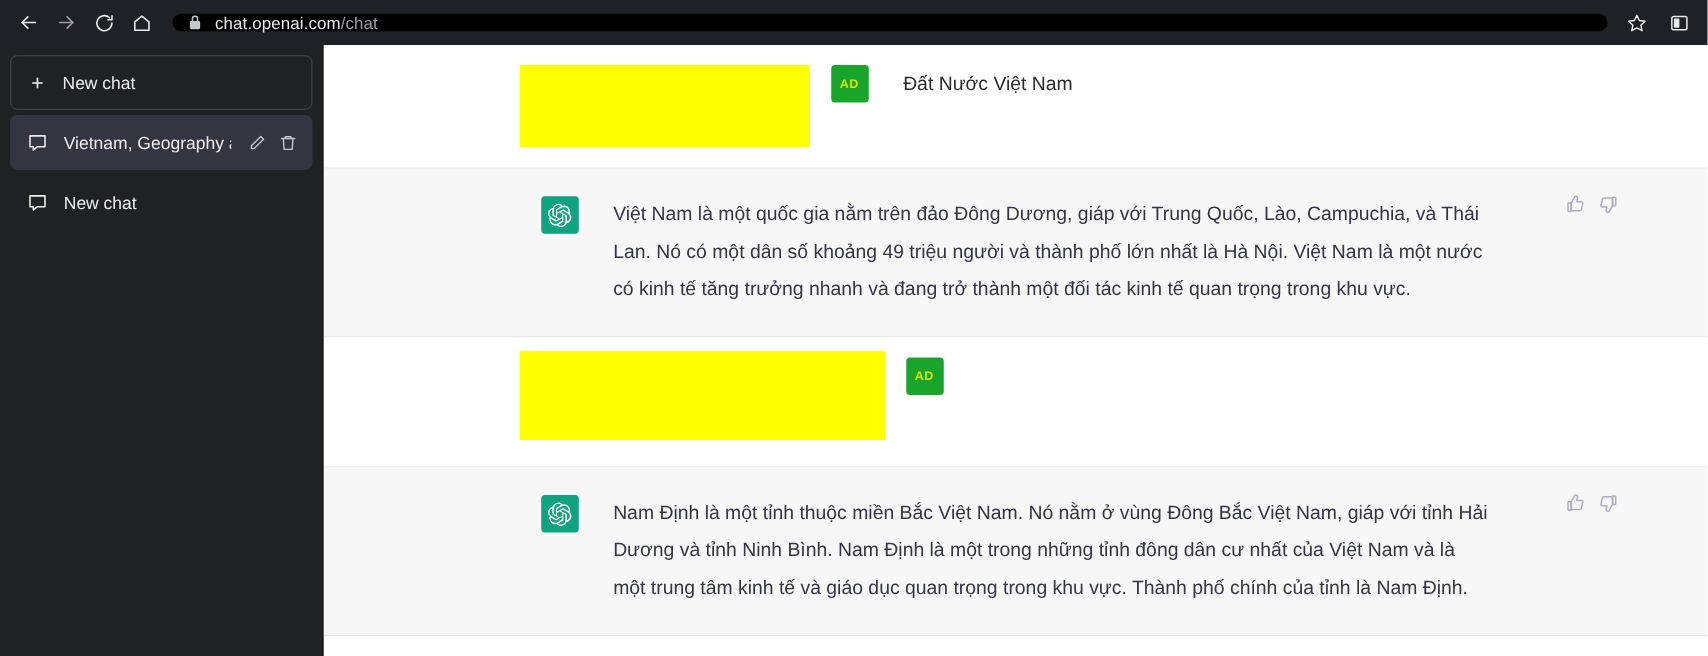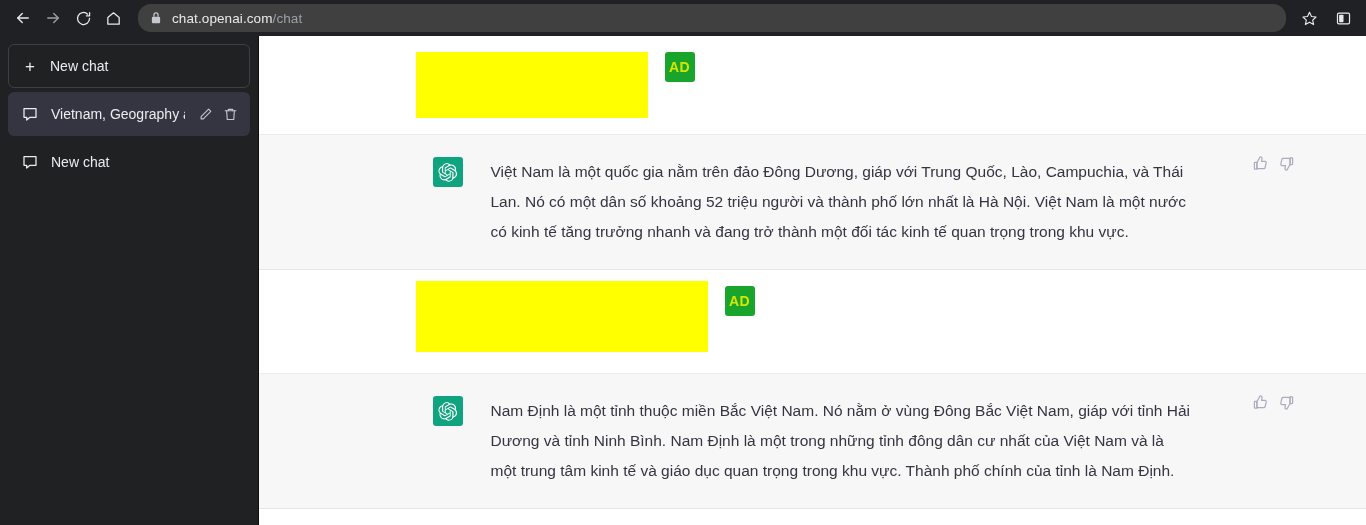--- a/index.html
+++ b/index.html
@@ -20,23 +20,23 @@
   }
   .nav-btn {
     width: 30px; height: 30px;
     display: flex; align-items: center; justify-content: center;
     border-radius: 50%;
     flex: 0 0 auto;
   }
   .nav-btn svg { display: block; }
   .omnibox {
     margin-left: 10px;
-    height: 28px;
+    height: 14px;
     flex: 1 1 auto;
-    background: #404040;
+    background: #000000;
     border-radius: 13px;
     display: flex; align-items: center;
     padding: 0 12px;
     min-width: 0;
   }
   .lock-icon { flex: 0 0 auto; margin-right: 10px; display: flex; }
   .url-text {
     font-size: 13.5px;
     color: #e8eaed;
     white-space: nowrap;
@@ -129,21 +129,21 @@
   .avatar {
     width: 30px; height: 30px;
     flex: 0 0 30px;
     border-radius: 3px;
     display: flex; align-items: center; justify-content: center;
     margin-right: 28px;
   }
   .avatar.ad {
     background: #19a52b;
     color: #d7e600;
-    font-size: 14px;
+    font-size: 10px;
     font-weight: bold;
     letter-spacing: .4px;
   }
   .avatar.gpt { background: #10a37f; }
   .avatar.gpt svg { display: block; }
 
   .msg-text {
     flex: 1 1 auto;
     font-size: 15.5px;
     line-height: 30px;
@@ -267,31 +267,32 @@
       <span class="chat-title">New chat</span>
     </div>
   </aside>
 
   <main class="conversation">
 
     <div class="msg-row user">
       <div class="msg-inner">
         <div class="highlight" style="left:-17px; top:0px; width:232px; height:66px;"></div>
         <div class="avatar ad">AD</div>
+        <div class="msg-text">Đất Nước Việt Nam</div>
       </div>
     </div>
 
     <div class="msg-row assistant">
       <div class="msg-inner">
         <div class="avatar gpt">
           <svg width="21" height="21" viewBox="0 0 24 24" fill="#ffffff">
               <path d="M21.55 10.01a5.42 5.42 0 0 0-.47-4.46 5.5 5.5 0 0 0-5.92-2.63A5.47 5.47 0 0 0 6.1 4.73a5.43 5.43 0 0 0-3.63 2.63 5.45 5.45 0 0 0 .67 6.39 5.42 5.42 0 0 0 .47 4.46 5.5 5.5 0 0 0 5.92 2.63 5.47 5.47 0 0 0 9.06-1.81 5.43 5.43 0 0 0 3.63-2.63 5.45 5.45 0 0 0-.67-6.39zm-8.14 11.35a4.07 4.07 0 0 1-2.6-.94l.13-.07 4.32-2.5a.7.7 0 0 0 .35-.61v-6.1l1.83 1.06a.07.07 0 0 1 .04.05v5.05a4.08 4.08 0 0 1-4.07 4.06zM4.65 17.6a4.06 4.06 0 0 1-.48-2.73l.13.08 4.32 2.5a.7.7 0 0 0 .71 0l5.28-3.05v2.11a.07.07 0 0 1-.03.06l-4.37 2.52a4.08 4.08 0 0 1-5.56-1.49zM3.51 8.15a4.06 4.06 0 0 1 2.12-1.78v5.14a.7.7 0 0 0 .35.6l5.26 3.04-1.83 1.06a.07.07 0 0 1-.06 0L4.93 13.7a4.08 4.08 0 0 1-1.42-5.55zm15 3.49L13.25 8.6l1.83-1.06a.07.07 0 0 1 .07 0l4.37 2.52a4.07 4.07 0 0 1-.63 7.34v-5.14a.7.7 0 0 0-.37-.62zm1.82-2.74-.13-.08-4.31-2.51a.7.7 0 0 0-.71 0L9.9 9.36V7.25a.07.07 0 0 1 .03-.06l4.37-2.52a4.07 4.07 0 0 1 6.04 4.22zM8.91 12.65 7.08 11.6a.07.07 0 0 1-.04-.06V6.5a4.07 4.07 0 0 1 6.68-3.13l-.13.07-4.32 2.5a.7.7 0 0 0-.35.6zm.99-2.14 2.35-1.36 2.36 1.36v2.72l-2.35 1.36-2.36-1.36z"></path>
             </svg>
         </div>
-        <div class="msg-text">Việt Nam là một quốc gia nằm trên đảo Đông Dương, giáp với Trung Quốc, Lào, Campuchia, và Thái Lan. Nó có một dân số khoảng 52 triệu người và thành phố lớn nhất là Hà Nội. Việt Nam là một nước có kinh tế tăng trưởng nhanh và đang trở thành một đối tác kinh tế quan trọng trong khu vực.</div>
+        <div class="msg-text">Việt Nam là một quốc gia nằm trên đảo Đông Dương, giáp với Trung Quốc, Lào, Campuchia, và Thái Lan. Nó có một dân số khoảng 49 triệu người và thành phố lớn nhất là Hà Nội. Việt Nam là một nước có kinh tế tăng trưởng nhanh và đang trở thành một đối tác kinh tế quan trọng trong khu vực.</div>
         <div class="feedback">
           <span>
             <svg width="17" height="17" viewBox="0 0 24 24" fill="none" stroke="#acacbe" stroke-width="1.7" stroke-linejoin="round">
                 <path d="M7 10.5v9.5H4.2a.8.8 0 0 1-.8-.8v-7.9a.8.8 0 0 1 .8-.8z"></path>
                 <path d="M7 10.5 11.3 3a2 2 0 0 1 2.9 2.2l-.8 3.7h5a1.7 1.7 0 0 1 1.65 2.1l-1.6 7a1.7 1.7 0 0 1-1.65 1.3H7z"></path>
               </svg>
           </span>
           <span>
             <svg width="17" height="17" viewBox="0 0 24 24" fill="none" stroke="#acacbe" stroke-width="1.7" stroke-linejoin="round">
                 <path d="M17 13.5V4h2.8a.8.8 0 0 1 .8.8v7.9a.8.8 0 0 1-.8.8z"></path>

